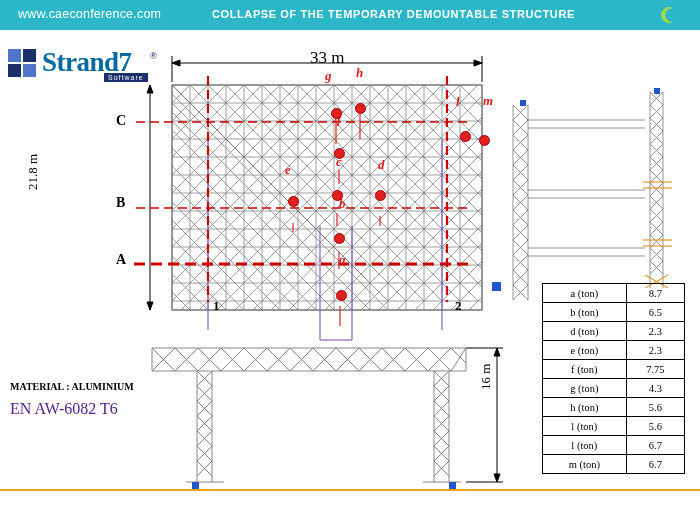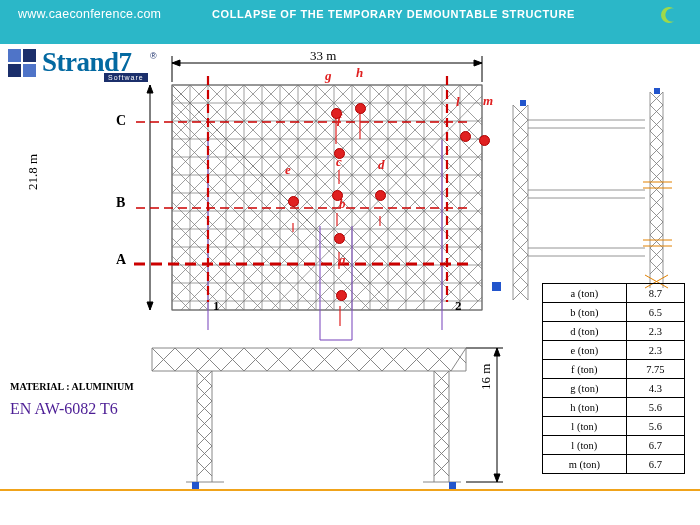--- a/index.html
+++ b/index.html
@@ -7,21 +7,21 @@
     width:700px;height:525px;
     background:#ffffff;
     font-family:"Liberation Sans", sans-serif;
     overflow:hidden;
     position:relative;
   }
   .slide{position:absolute;left:0;top:0;width:700px;height:525px;background:#fff;}
 
   
   .header{
-    position:absolute;left:0;top:0;width:700px;height:44px;
+    position:absolute;left:0;top:0;width:700px;height:30px;
     background:#2bb7c8;
     text-align:right;
   }
   .hdr-url{
     position:absolute;left:18px;top:7px;
     font-size:12.5px;color:#ffffff;font-family:"Liberation Sans",sans-serif;
     letter-spacing:.2px;
   }
   .hdr-title{
     position:absolute;left:212px;top:8px;
@@ -78,21 +78,21 @@
     margin-top:40px;
   }
   .tbl td.k{width:85px;}
   .tbl td.v{width:58px;}
 
   
   .draw{position:absolute;left:0;top:30px;width:700px;height:460px;}
 
   
   .lbl{position:absolute;font-family:"Liberation Serif",serif;color:#000;}
-  .lbl-33{left:310px;top:18px;font-size:13px;}
+  .lbl-33{left:310px;top:18px;font-size:17px;}
   .lbl-218{left:25px;top:160px;font-size:13px;transform:rotate(-90deg);transform-origin:left top;}
   .lbl-16{left:478px;top:360px;font-size:13px;transform:rotate(-90deg);transform-origin:left top;}
   .lbl-A{left:116px;top:222px;font-size:14px;font-weight:bold;}
   .lbl-B{left:116px;top:165px;font-size:14px;font-weight:bold;}
   .lbl-C{left:116px;top:83px;font-size:14px;font-weight:bold;}
   .lbl-1{left:213px;top:268px;font-size:13px;font-weight:bold;}
   .lbl-2{left:455px;top:268px;font-size:13px;font-weight:bold;}
 
   
   .node{

